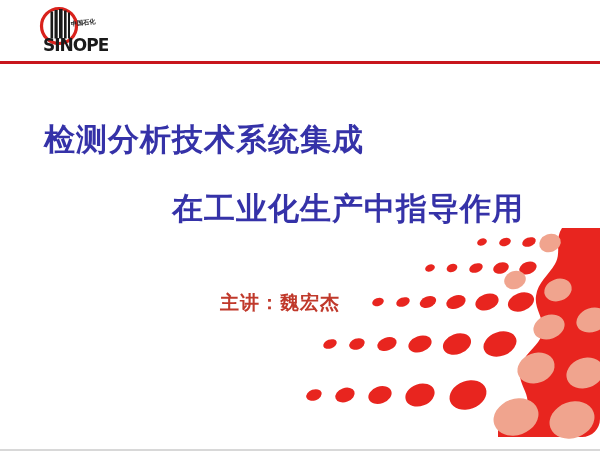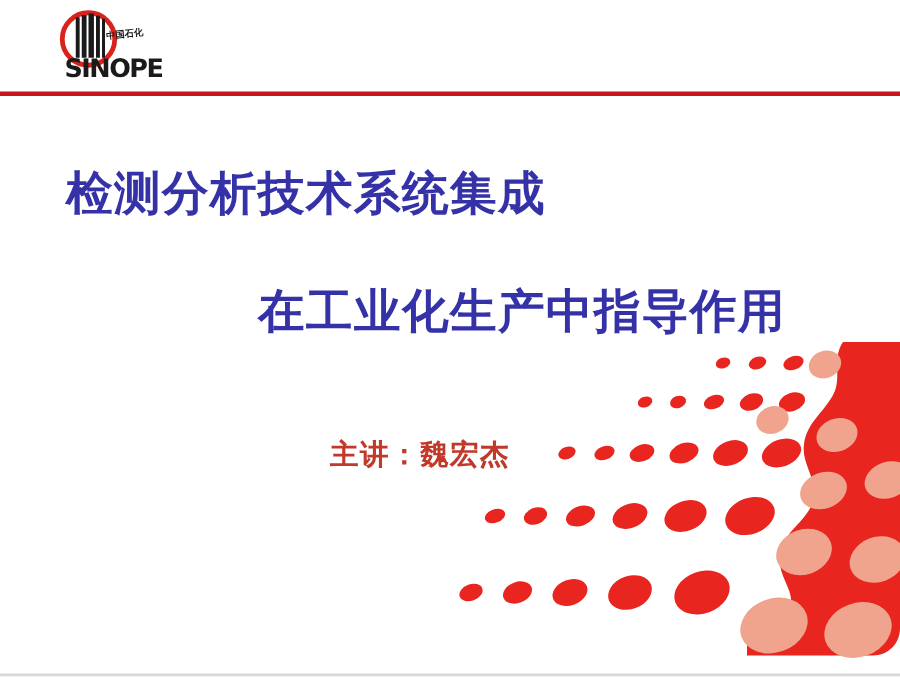--- a/index.html
+++ b/index.html
@@ -41,21 +41,21 @@
   .title-line {
     position: absolute;
     color: #3532A8;
     font-family: "DejaVu Sans", "Liberation Sans", sans-serif;
     font-weight: 700;
     font-size: 31px;
     letter-spacing: 1px;
     white-space: nowrap;
     line-height: 1.1;
   }
-  #title-line-1 { left: 44px;  top: 112px; text-align: right; }
+  #title-line-1 { left: 44px;  top: 122px; text-align: right; }
   #title-line-2 { left: 172px; top: 191px; }
 
   #presenter {
     position: absolute;
     left: 196px;
     top: 290px;
     color: #C0392B;
     font-family: "DejaVu Sans", "Liberation Sans", sans-serif;
     font-weight: 700;
     font-size: 19px;

